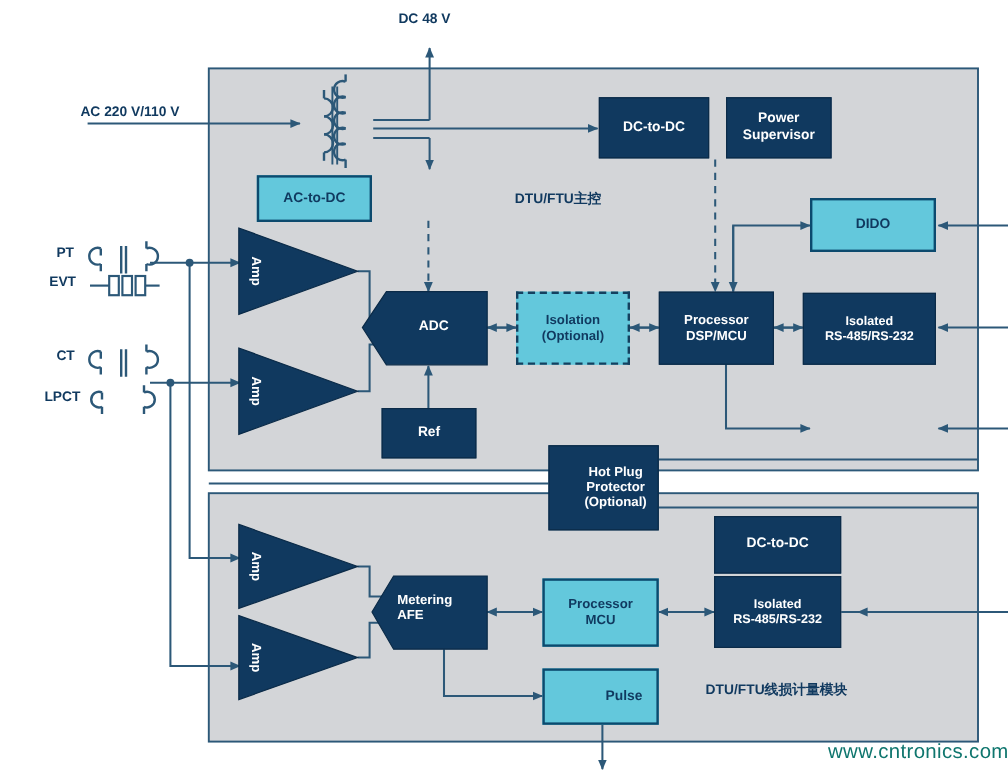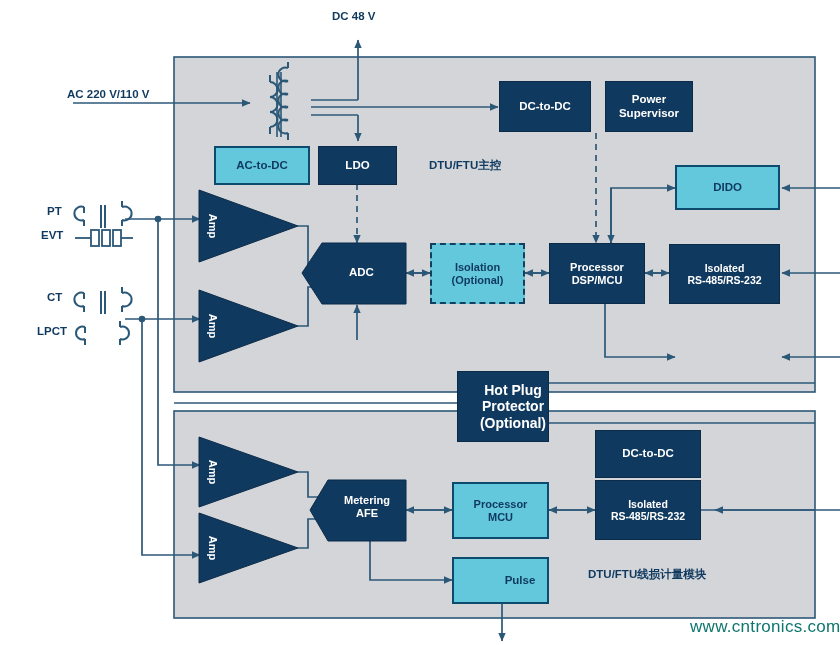--- a/index.html
+++ b/index.html
@@ -161,21 +161,20 @@
   <div class="lbl" style="left:22px;top:205px;font-size:11.5px;">PT</div>
   <div class="lbl" style="left:16px;top:229px;font-size:11.5px;">EVT</div>
   <div class="lbl" style="left:22px;top:291px;font-size:11.5px;">CT</div>
   <div class="lbl" style="left:12px;top:325px;font-size:11.5px;">LPCT</div>
 
   <div class="lbl" style="left:404px;top:158px;font-size:11.5px;">DTU/FTU主控</div>
   <div class="lbl" style="left:563px;top:567px;font-size:11.5px;">DTU/FTU线损计量模块</div>
 
   <div class="blk cyan" style="left:189px;top:146px;width:96px;height:39px;font-size:11.5px;">AC-to-DC</div>
 
-  <div class="blk dark" style="left:293px;top:146px;width:79px;height:39px;font-size:11.5px;">LDO</div>
 
   <div class="blk dark" style="left:474px;top:81px;width:92px;height:51px;font-size:11.5px;">DC-to-DC</div>
 
   <div class="blk dark" style="left:580px;top:81px;width:88px;height:51px;font-size:11.5px;flex-direction:column;">
     <span>Power</span>
     <span>Supervisor</span>
   </div>
 
   <svg class="layer" viewBox="0 0 840 645" xmlns="http://www.w3.org/2000/svg" style="pointer-events:none;">
     <polygon points="174,190 273,226 174,262" fill="#10395F" stroke="#0b2b48" stroke-width="1"></polygon>
@@ -183,49 +182,50 @@
     <polygon points="297,243 381,243 381,304 297,304 277,273" fill="#10395F" stroke="#0b2b48" stroke-width="1"></polygon>
     <polygon points="174,437 273,472 174,507" fill="#10395F" stroke="#0b2b48" stroke-width="1"></polygon>
     <polygon points="174,513 273,548 174,583" fill="#10395F" stroke="#0b2b48" stroke-width="1"></polygon>
     <polygon points="303,480 381,480 381,541 303,541 285,510" fill="#10395F" stroke="#0b2b48" stroke-width="1"></polygon>
   </svg>
 
   <div class="amp-txt" style="left:176px;top:220px;font-size:11px;">Amp</div>
   <div class="amp-txt" style="left:176px;top:320px;font-size:11px;">Amp</div>
   <div class="lbl" style="left:324px;top:266px;font-size:11.5px;color:#fff;">ADC</div>
 
+  <div class="blk dark" style="left:293px;top:340px;width:79px;height:42px;font-size:11.5px;">Ref</div>
 
   <div class="blk cyan-dash" style="left:405px;top:243px;width:95px;height:61px;font-size:11px;flex-direction:column;">
     <span>Isolation</span>
     <span>(Optional)</span>
   </div>
 
   <div class="blk dark" style="left:524px;top:243px;width:96px;height:61px;font-size:11px;flex-direction:column;">
     <span>Processor</span>
     <span>DSP/MCU</span>
   </div>
 
   <div class="blk cyan" style="left:650px;top:165px;width:105px;height:45px;font-size:11.5px;">DIDO</div>
 
   <div class="blk dark" style="left:644px;top:244px;width:111px;height:60px;font-size:10.5px;flex-direction:column;">
     <span>Isolated</span>
     <span>RS-485/RS-232</span>
   </div>
 
 
-  <div class="blk dark" style="left:432px;top:371px;width:92px;height:71px;font-size:14px;flex-direction:column;z-index:5;padding-left:20px;">
+  <div class="blk dark" style="left:432px;top:371px;width:92px;height:71px;font-size:11px;flex-direction:column;z-index:5;padding-left:20px;">
     <span>Hot Plug</span>
     <span>Protector</span>
     <span>(Optional)</span>
   </div>
 
   <div class="amp-txt" style="left:176px;top:466px;font-size:11px;">Amp</div>
   <div class="amp-txt" style="left:176px;top:542px;font-size:11px;">Amp</div>
 
-  <div style="position:absolute;left:306px;top:494px;width:72px;text-align:center;color:#fff;
+  <div style="position:absolute;left:306px;top:494px;width:72px;color:#fff;
               font-weight:bold;font-size:11px;line-height:1.2;">
     <div>Metering</div>
     <div>AFE</div>
   </div>
 
   <div class="blk cyan" style="left:427px;top:482px;width:97px;height:57px;font-size:11px;flex-direction:column;">
     <span>Processor</span>
     <span>MCU</span>
   </div>
 

